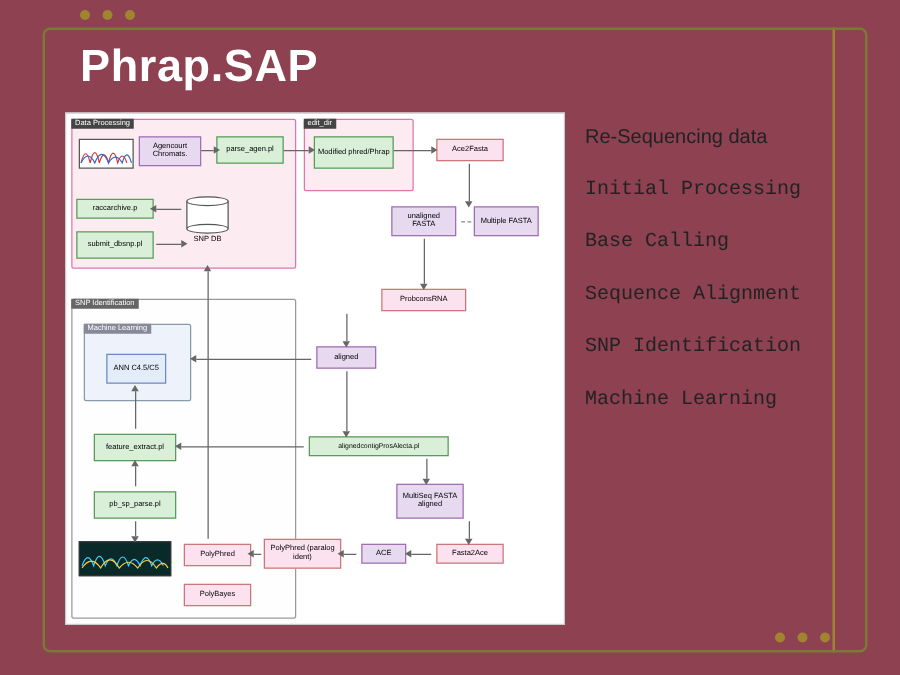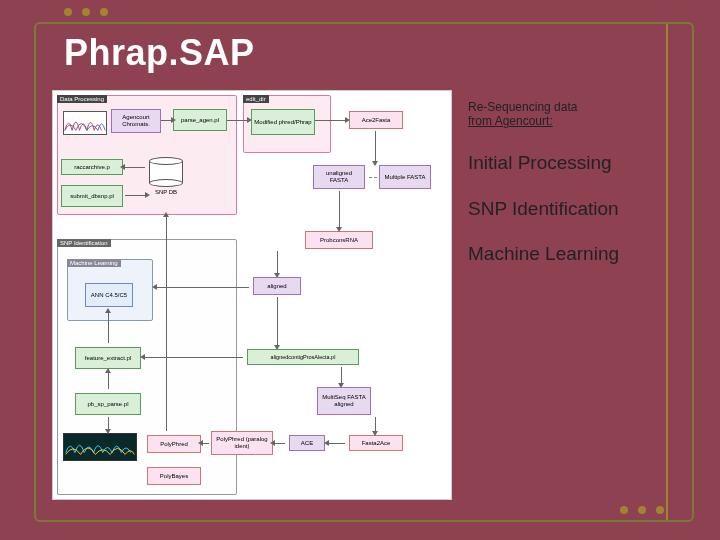--- a/index.html
+++ b/index.html
@@ -6,23 +6,23 @@
   body { width: 720px; height: 540px; background: #8d4151; font-family: Arial, sans-serif; overflow: hidden; position: relative; }
   .outer-frame { position: absolute; left: 34px; top: 22px; width: 660px; height: 500px; border: 2px solid #7a7a35; border-radius: 6px; }
   .dots-top { position: absolute; left: 64px; top: 8px; display: flex; gap: 10px; }
   .dots-bottom { position: absolute; right: 56px; bottom: 26px; display: flex; gap: 10px; }
   .dot { width: 8px; height: 8px; background: #a08430; border-radius: 50%; }
   .vline { position: absolute; right: 52px; top: 22px; bottom: 18px; width: 2px; background: #a08430; }
   .title { position: absolute; left: 64px; top: 32px; color: #fff; font-size: 36px; letter-spacing: 0.5px; }
   .slide-body { position: absolute; left: 52px; top: 90px; width: 622px; height: 430px; display: flex; }
   .diagram { width: 400px; height: 410px; background: #fff; position: relative; border: 1px solid #ccc; overflow: hidden; }
   .textcol { flex: 1; padding: 10px 12px 0 16px; color: #222; }
-  .heading { font-size: 12px; margin-bottom: 4px; line-height: 1.2; }
+  .heading { font-size: 16px; margin-bottom: 4px; line-height: 1.2; }
   .underline { text-decoration: underline; }
-  .item { font-size: 19px; margin-top: 22px; line-height: 1.25; }
+  .item { font-size: 16px; margin-top: 22px; line-height: 1.25; font-family: Liberation Mono, monospace; }
   
   .panel { position: absolute; border: 1px solid #999; border-radius: 2px; }
   .panel-pink { background: #fdebf2; border-color: #d7a; }
   .panel-blue { background: #eef3fb; border-color: #89a; }
   .panel-label { position: absolute; top: -1px; left: -1px; background: #444; color: #fff; font-size: 6px; padding: 1px 3px; }
   .box { position: absolute; background: #fff; border: 1px solid #444; padding: 2px; font-size: 6px; text-align: center; line-height: 1.1; display: flex; align-items: center; justify-content: center; }
   .box-purple { background: #e6d9f0; border-color: #a070b0; }
   .box-green { background: #d9efd8; border-color: #5a9a5a; }
   .box-pink { background: #fbe2ee; border-color: #c77; }
   .box-blue { background: #e3edfa; border-color: #6a8ac0; }
@@ -149,20 +149,21 @@
     <div class="arrow h left" style="left:276px; top:352px; width:16px;"></div>
     <div class="arrow h left" style="left:222px; top:352px; width:10px;"></div>
     <div class="arrow h left" style="left:150px; top:352px; width:6px;"></div>
     <div class="arrow v down" style="left:322px; top:326px; height:14px;"></div>
     <div class="arrow v up" style="left:113px; top:126px; height:214px;"></div>
   </div>
 
   <div class="textcol">
     <div class="heading">
       <span>Re-Sequencing data</span><br>
-      <span class="underline">from Agencourt:</span>
     </div>
     <div class="item">Initial Processing</div>
+    <div class="item">Base Calling</div>
+    <div class="item">Sequence Alignment</div>
     <div class="item">SNP Identification</div>
     <div class="item">Machine Learning</div>
   </div>
 
 </div>
 
 </body></html>

